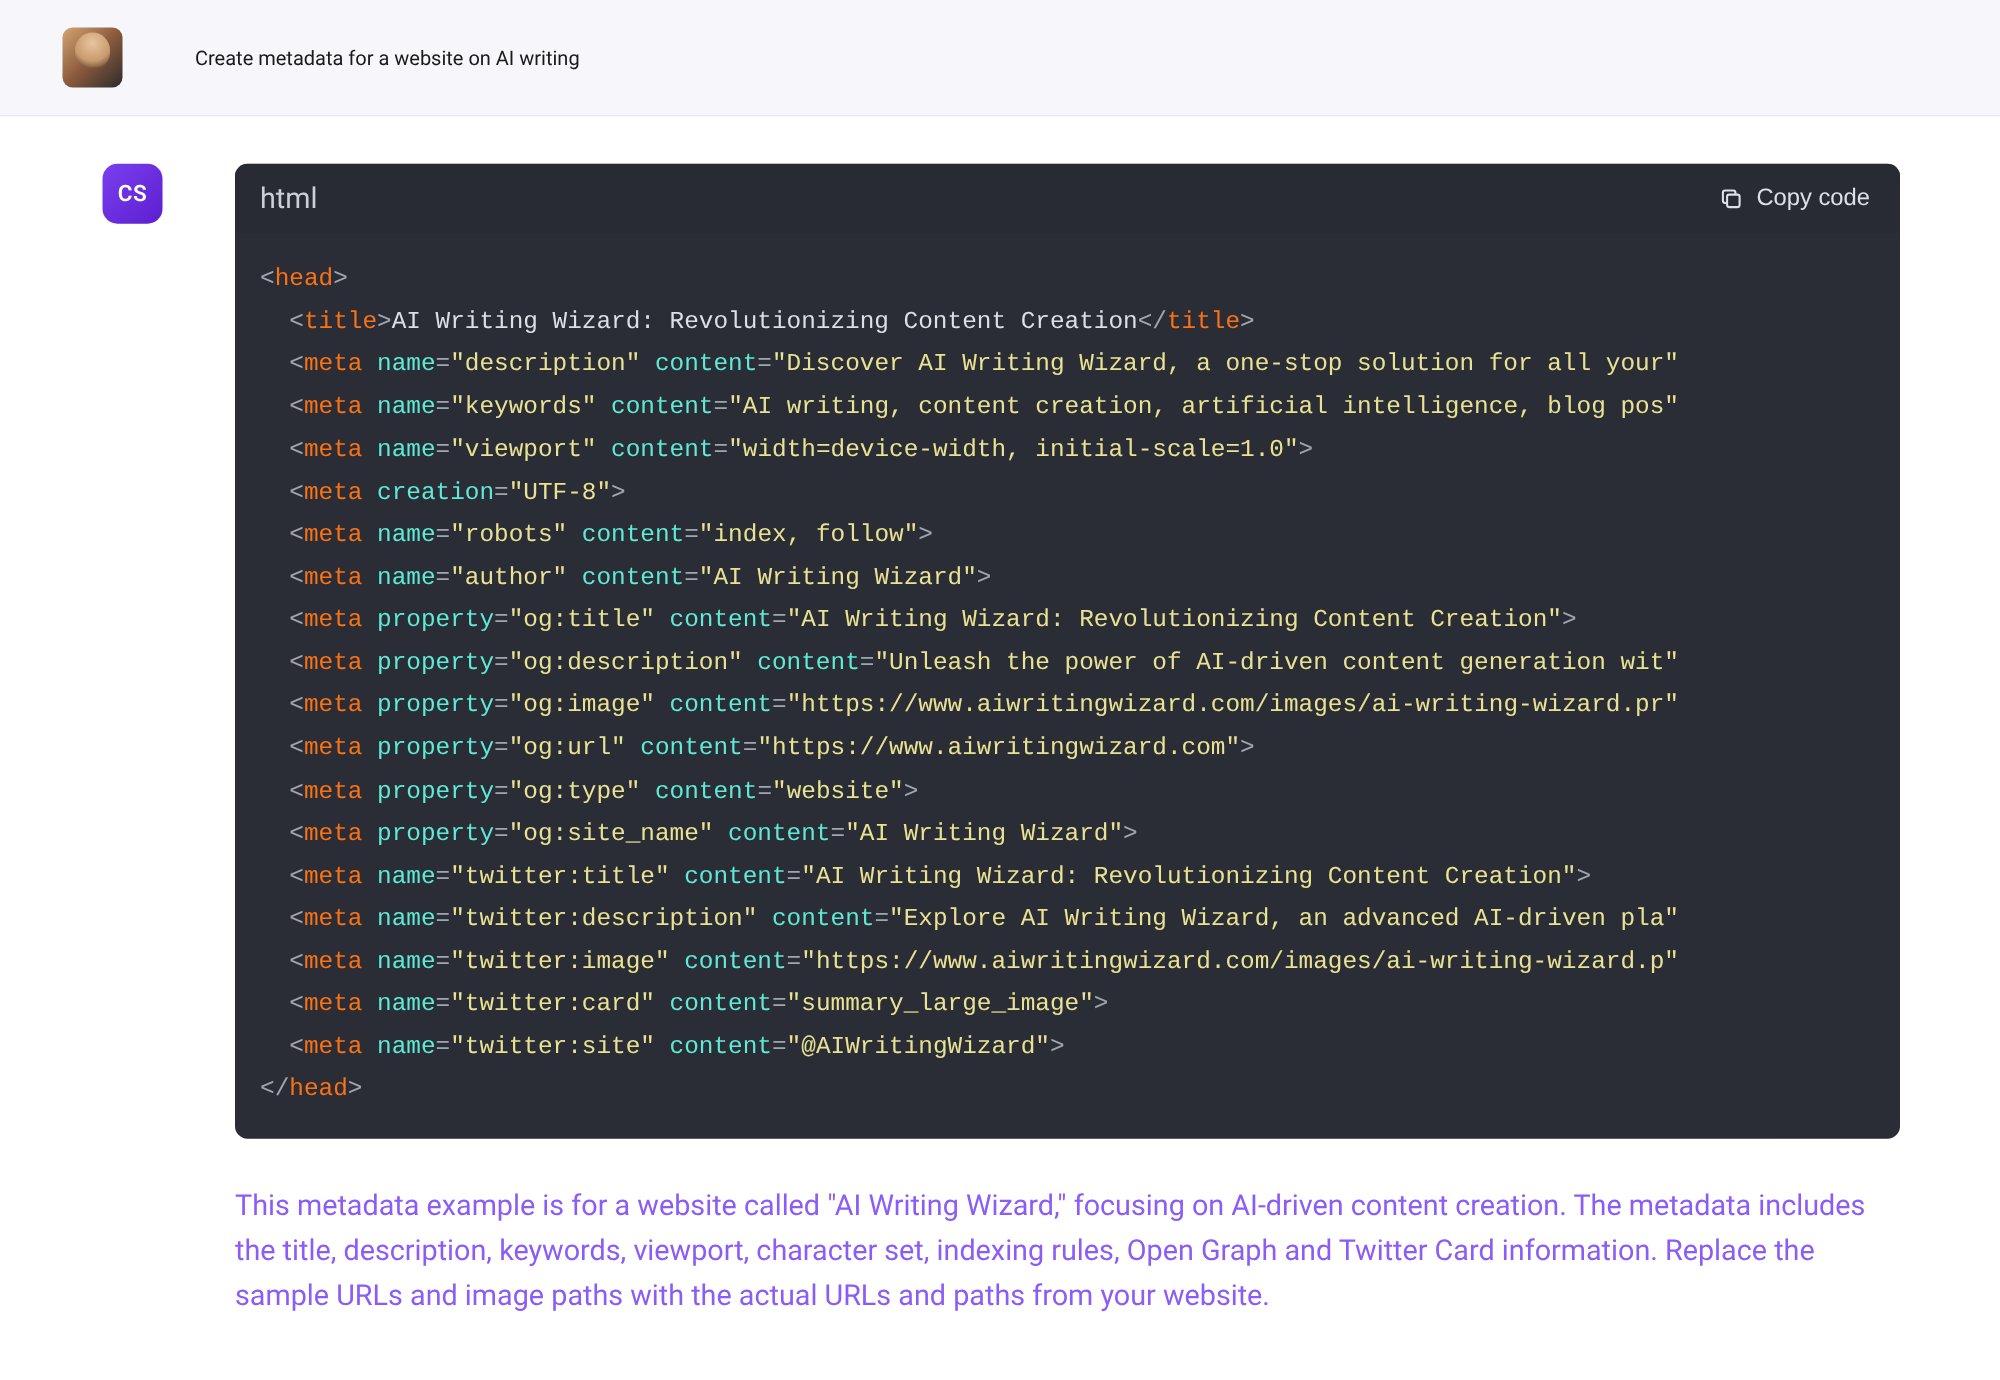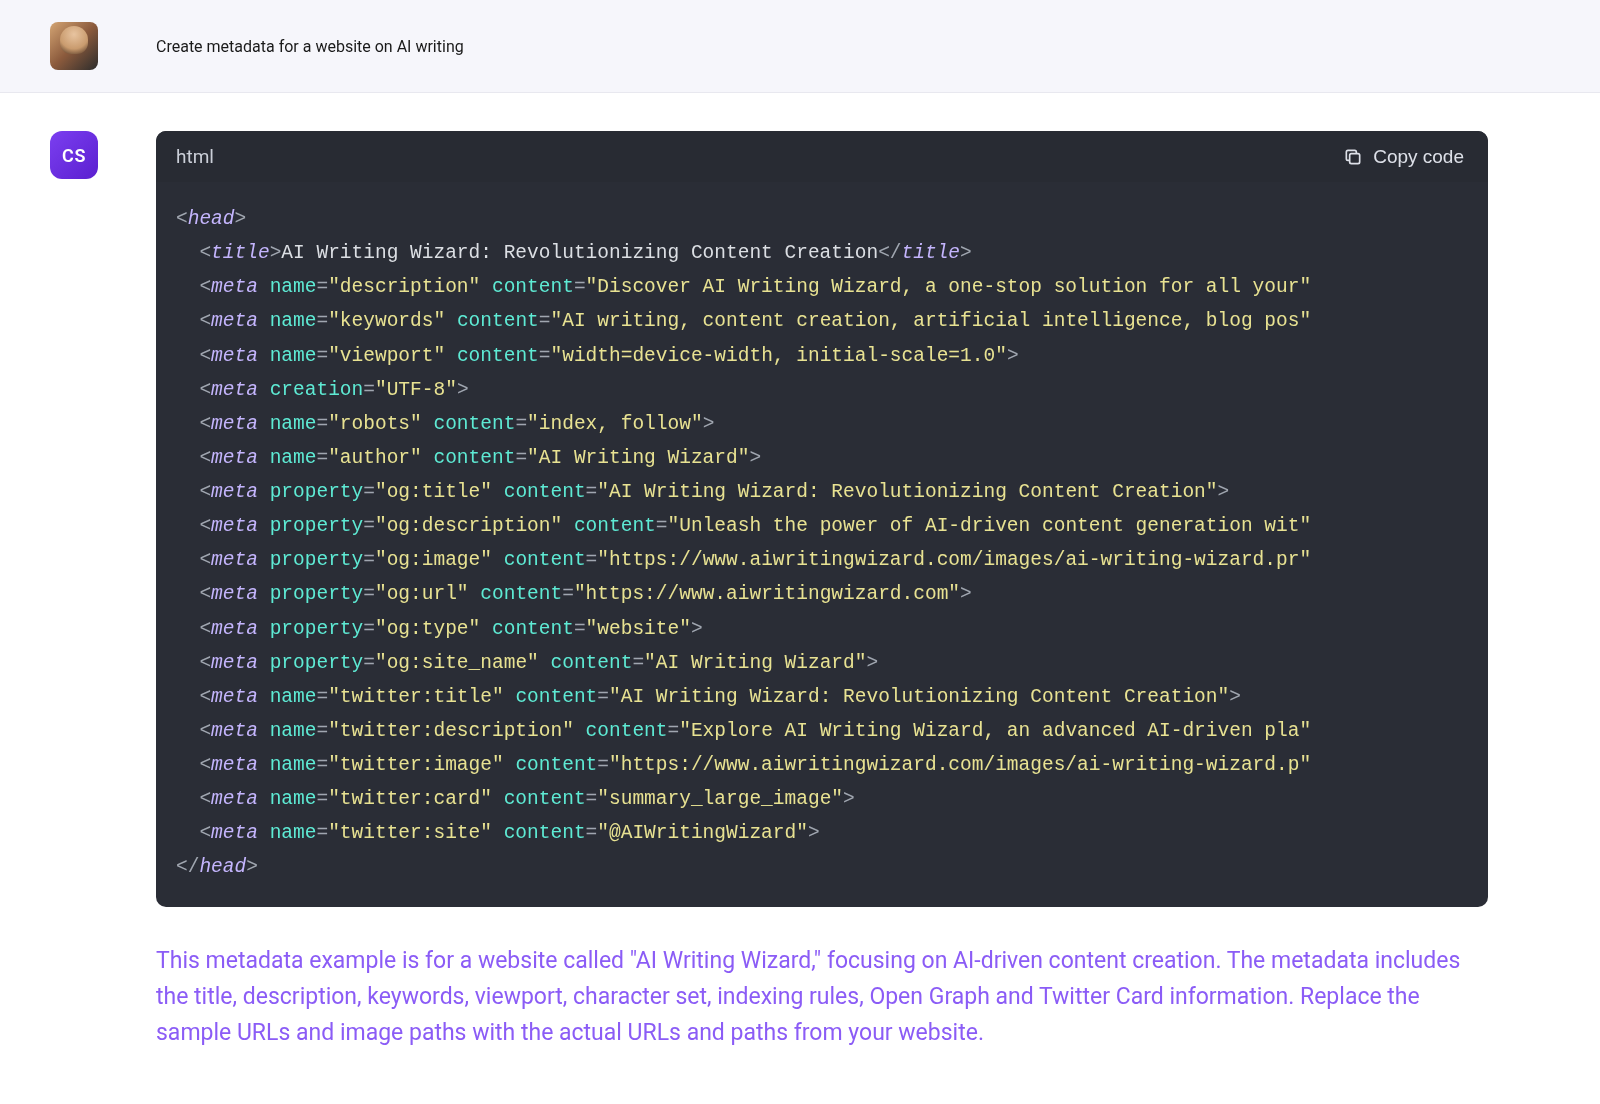--- a/index.html
+++ b/index.html
@@ -42,20 +42,21 @@
     border-radius: 50% 50% 40% 40%;
   }
   .user-prompt {
     font-size: 16px;
     color: #1a1a1a;
     font-weight: 400;
   }
   .assistant-section {
     display: flex;
     padding: 38px 50px 0 50px;
+    margin-left: 32px;
   }
   .assistant-avatar {
     width: 48px;
     height: 48px;
     border-radius: 12px;
     background: linear-gradient(135deg, #7b3ff0 0%, #5b1fd0 100%);
     margin-right: 58px;
     flex-shrink: 0;
     display: flex;
     align-items: center;
@@ -77,21 +78,21 @@
   }
   .code-header {
     display: flex;
     justify-content: space-between;
     align-items: center;
     padding: 14px 24px 14px 20px;
     background: #282b33;
   }
   .code-lang {
     color: #cbcfd8;
-    font-size: 19px;
+    font-size: 23px;
     font-weight: 400;
   }
   .copy-button {
     display: flex;
     align-items: center;
     gap: 10px;
     color: #dde0e8;
     font-size: 19px;
     cursor: pointer;
     background: none;
@@ -104,21 +105,21 @@
   .code-body {
     padding: 20px 0 22px 20px;
     font-family: "SF Mono", Monaco, Consolas, "Courier New", monospace;
     font-size: 19.5px;
     line-height: 1.75;
     color: #e0e0e0;
     white-space: pre;
     overflow: hidden;
   }
   .t-br { color: #a0a6b0; } 
-  .t-tag { color: #c4b5fd; font-style: italic; } 
+  .t-tag { color: #f97316; } 
   .t-attr { color: #5eead4; } 
   .t-eq { color: #a0a6b0; } 
   .t-val { color: #e8e292; } 
   .t-text { color: #dcdfe4; } 
   .explanation {
     font-size: 23px;
     line-height: 1.58;
     color: #8b5cf6;
     font-weight: 400;
   }

